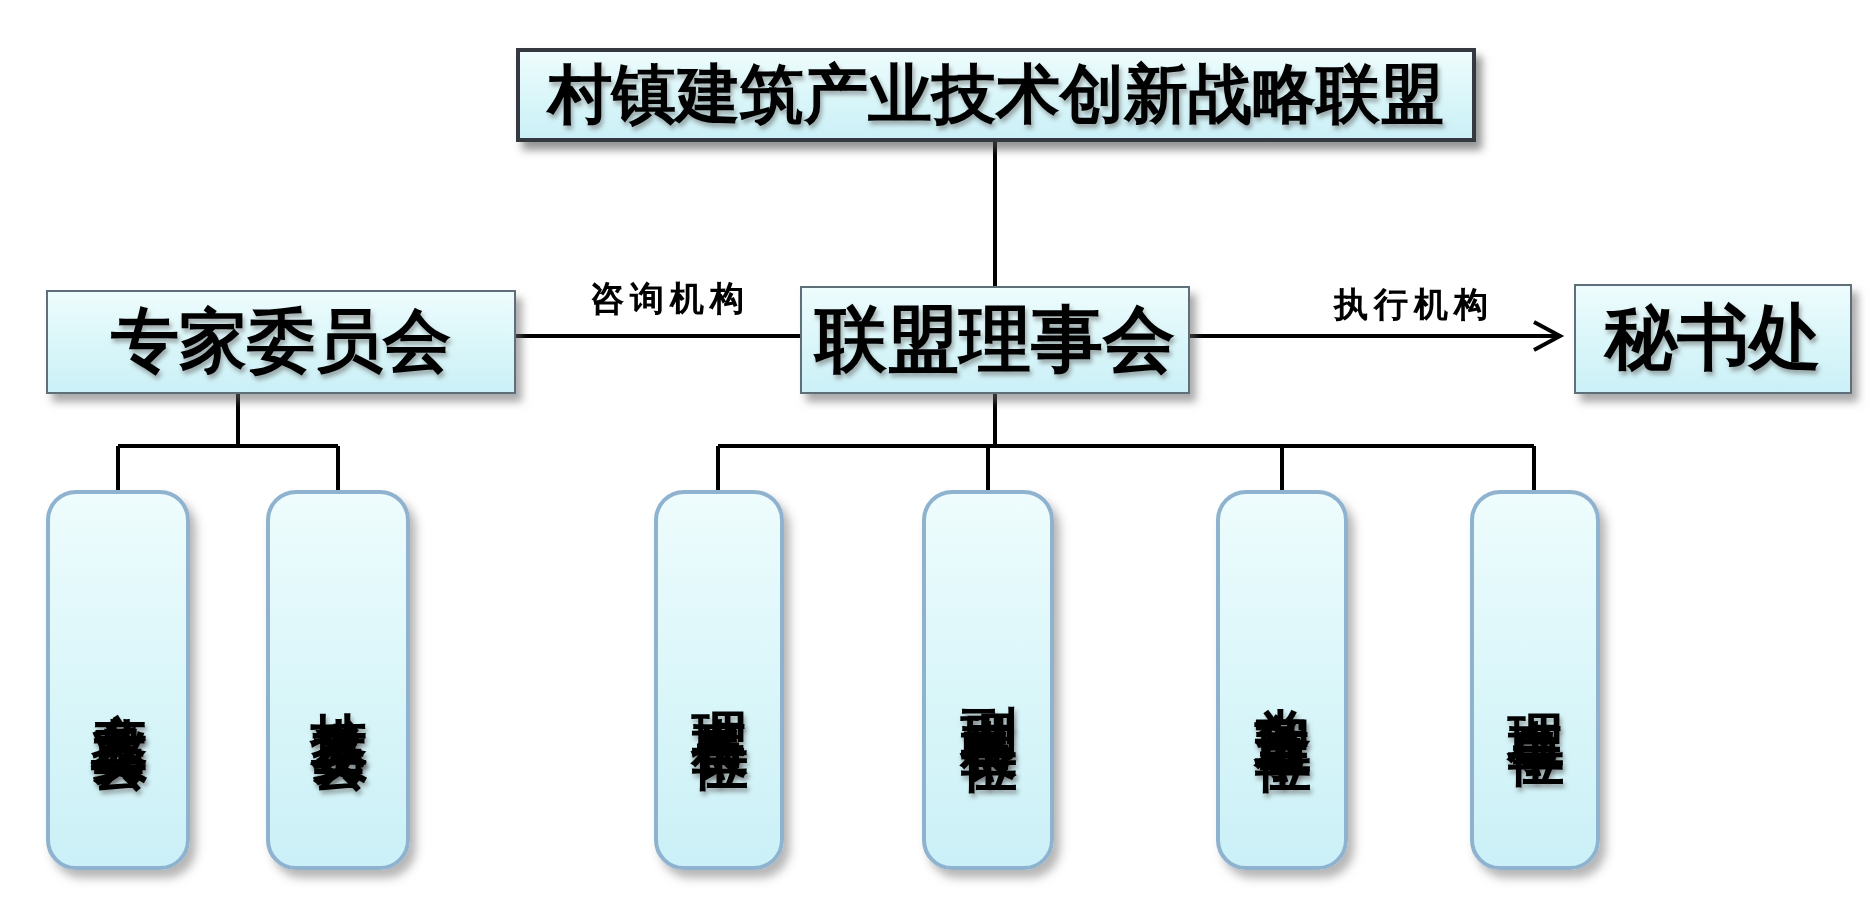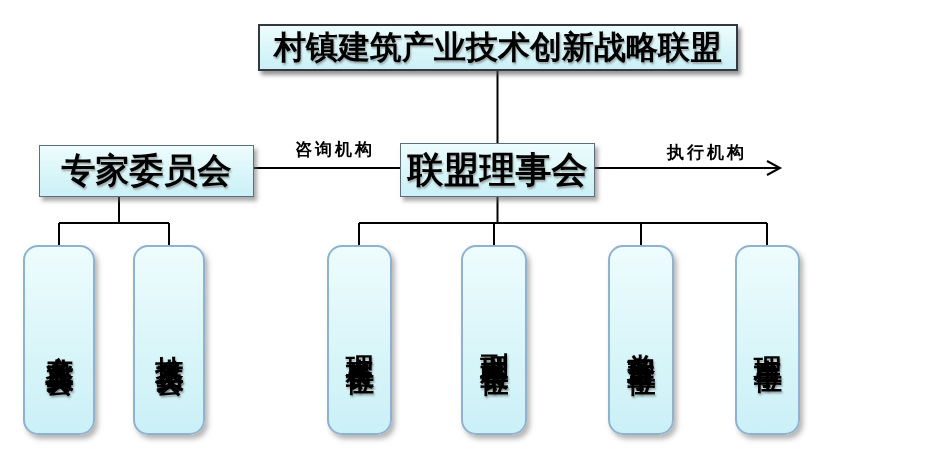--- a/index.html
+++ b/index.html
@@ -21,21 +21,21 @@
     writing-mode:vertical-rl; text-orientation:upright;
     font-size:28px; line-height:1; letter-spacing:3px; font-weight:bold;
   }
   .edge-label {
     position:absolute; z-index:1; font-family:"Liberation Serif","DejaVu Serif",serif;
     font-weight:bold; font-size:17px; letter-spacing:3px; color:#000; text-align:center;margin-left:30px;
   }
   
   #node-root        { left:258px; top:24px;  width:480px; height:47px; }
   #node-council     { left:400px; top:143px; width:195px; height:54px; font-size:36px;justify-content:center; }
-  #node-expert      { left:23px;  top:145px; width:215px; height:52px; font-size:34px;margin-left:16px; }
+  #node-expert      { left:23px;  top:145px; width:235px; height:52px; font-size:34px; }
   #node-secretariat { left:787px; top:142px; width:139px; height:55px; font-size:36px; }
   #node-industry    { left:23px;  top:245px; width:72px;  height:190px; }
   #node-technology  { left:133px; top:245px; width:72px;  height:190px; }
   #node-chairman    { left:327px; top:245px; width:65px;  height:190px; }
   #node-vicechair   { left:461px; top:245px; width:66px;  height:190px; }
   #node-standing    { left:608px; top:245px; width:66px;  height:190px; }
   #node-director    { left:735px; top:245px; width:65px;  height:190px; }
   #label-advisory   { left:259px; top:138px; width:92px; }
   #label-executive  { left:631px; top:141px; width:92px;font-family:Liberation Serif, serif; }
 </style>
@@ -74,20 +74,23 @@
   </div>
 
   <div class="box rect" id="node-expert">
     <span>专家委员会</span>
   </div>
 
   <div class="box rect" id="node-council">
     <span>联盟理事会</span>
   </div>
 
+  <div class="box rect" id="node-secretariat">
+    <span>秘书处</span>
+  </div>
 
   <div class="edge-label" id="label-advisory">咨询机构</div>
   <div class="edge-label" id="label-executive">执行机构</div>
 
   <div class="box round" id="node-industry">
     <span class="vtext">产业委员会</span>
   </div>
   <div class="box round" id="node-technology">
     <span class="vtext">技术委员会</span>
   </div>

